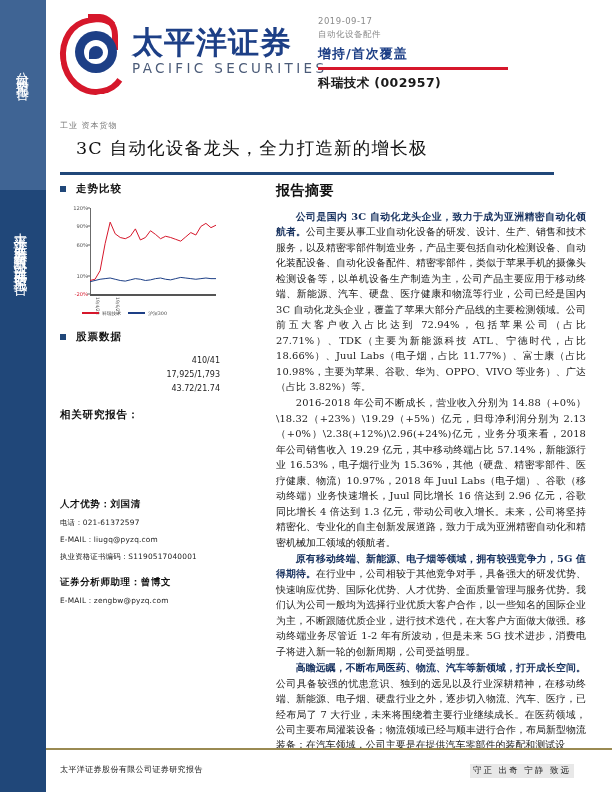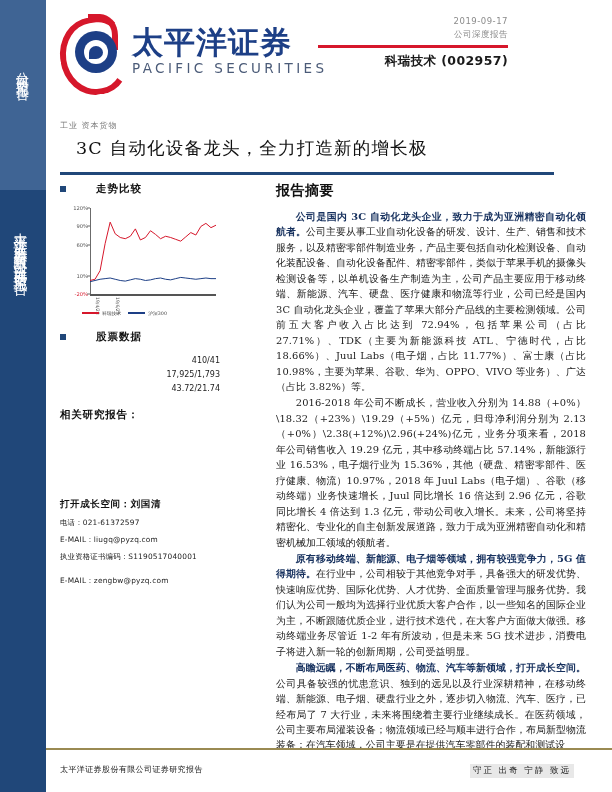--- a/index.html
+++ b/index.html
@@ -129,21 +129,21 @@
     color: #4b5b78;
     letter-spacing: 3.4px;
     margin-top: 2px;
   }
 
   .header-right {
     position: absolute;
     right: 16px;
     top: 16px;
     width: 190px;
-    text-align: right;
+    text-align: left;
   }
   .hr-date {
     font-size: 8.5px;
     color: #8b8b8b;
     letter-spacing: 0.5px;
     margin-bottom: 3px;
   }
   .hr-type {
     font-size: 8.5px;
     color: #8b8b8b;
@@ -200,21 +200,20 @@
   .lcol {
     position: absolute;
     left: 60px;
     top: 182px;
     width: 162px;
   }
   .sec-head {
     display: flex;
     align-items: center;
     margin-bottom: 6px;
-    gap: 20px;
   }
   .sec-bullet {
     width: 6px; height: 6px;
     background: #204779;
     margin-right: 10px;
   }
   .sec-title {
     font-size: 10.5px;
     font-weight: bold;
     color: #111;
@@ -406,21 +405,22 @@
       <div class="inner2"></div>
     </div>
     <div>
       <div class="logo-cn">太平洋证券</div>
       <div class="logo-en">PACIFIC SECURITIES</div>
     </div>
   </div>
 
   <div class="header-right">
     <div class="hr-date">2019-09-17</div>
-    <div class="hr-type">公司深度报告</div>
+    <div class="hr-type">自动化设备配件</div>
+    <div class="hr-rating">增持/首次覆盖</div>
     <div class="hr-rule"></div>
     <div class="hr-stock">科瑞技术 (002957)</div>
   </div>
 </div>
 
 <div class="breadcrumb">工业  资本货物</div>
 <div class="page-title">3C 自动化设备龙头，全力打造新的增长极</div>
 <div class="title-rule"></div>
 
 <div class="lcol">
@@ -476,27 +476,28 @@
 
   <div class="stock-data" id="stock-data-holder">
       <div class="stock-row">410/41</div>
       <div class="stock-row">17,925/1,793</div>
       <div class="stock-row">43.72/21.74</div>
     </div>
 
   <div class="rel-reports">相关研究报告：</div>
 
   <div class="analyst-block">
-    <div class="an-name">打开成长空间：刘国清</div>
+    <div class="an-name">人才优势：刘国清</div>
     <div class="an-line">电话：021-61372597</div>
     <div class="an-line">E-MAIL：liugq@pyzq.com</div>
     <div class="an-line">执业资格证书编码：S1190517040001</div>
   </div>
 
   <div class="analyst-block2">
+    <div class="an-name">证券分析师助理：曾博文</div>
     <div class="an-line">E-MAIL：zengbw@pyzq.com</div>
   </div>
 </div>
 
 <div class="rcol">
   <div class="rcol-title">报告摘要</div>
   <div id="paragraph-holder">
       <p class="para"><b>公司是国内 3C 自动化龙头企业，致力于成为亚洲精密自动化领航者。</b>公司主要从事工业自动化设备的研发、设计、生产、销售和技术服务，以及精密零部件制造业务，产品主要包括自动化检测设备、自动化装配设备、自动化设备配件、精密零部件，类似于苹果手机的摄像头检测设备等，以单机设备生产制造为主，公司产品主要应用于移动终端、新能源、汽车、硬盘、医疗健康和物流等行业，公司已经是国内 3C 自动化龙头企业，覆盖了苹果大部分产品线的主要检测领域。公司前五大客户收入占比达到 72.94%，包括苹果公司（占比 27.71%）、TDK（主要为新能源科技 ATL、宁德时代，占比 18.66%）、Juul Labs（电子烟，占比 11.77%）、富士康（占比 10.98%，主要为苹果、谷歌、华为、OPPO、VIVO 等业务）、广达（占比 3.82%）等。</p>
       <p class="para">2016-2018 年公司不断成长，营业收入分别为 14.88（+0%）\18.32（+23%）\19.29（+5%）亿元，归母净利润分别为 2.13（+0%）\2.38(+12%)\2.96(+24%)亿元，业务分项来看，2018 年公司销售收入 19.29 亿元，其中移动终端占比 57.14%，新能源行业 16.53%，电子烟行业为 15.36%，其他（硬盘、精密零部件、医疗健康、物流）10.97%，2018 年 Juul Labs（电子烟）、谷歌（移动终端）业务快速增长，Juul 同比增长 16 倍达到 2.96 亿元，谷歌同比增长 4 倍达到 1.3 亿元，带动公司收入增长。未来，公司将坚持精密化、专业化的自主创新发展道路，致力于成为亚洲精密自动化和精密机械加工领域的领航者。</p>
       <p class="para"><b>原有移动终端、新能源、电子烟等领域，拥有较强竞争力，5G 值得期待。</b>在行业中，公司相较于其他竞争对手，具备强大的研发优势、快速响应优势、国际化优势、人才优势、全面质量管理与服务优势。我们认为公司一般均为选择行业优质大客户合作，以一些知名的国际企业为主，不断跟随优质企业，进行技术迭代，在大客户方面做大做强。移动终端业务尽管近 1-2 年有所波动，但是未来 5G 技术进步，消费电子将进入新一轮的创新周期，公司受益明显。</p>

